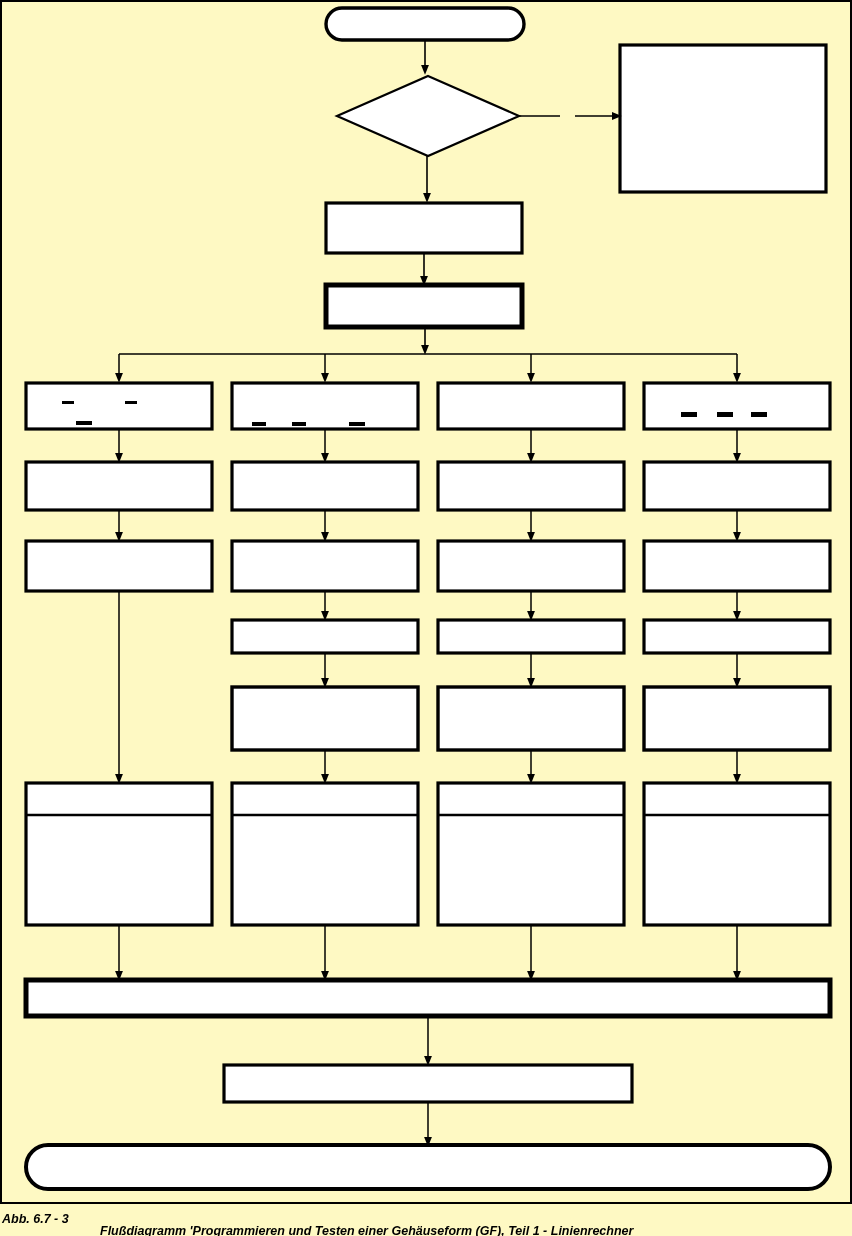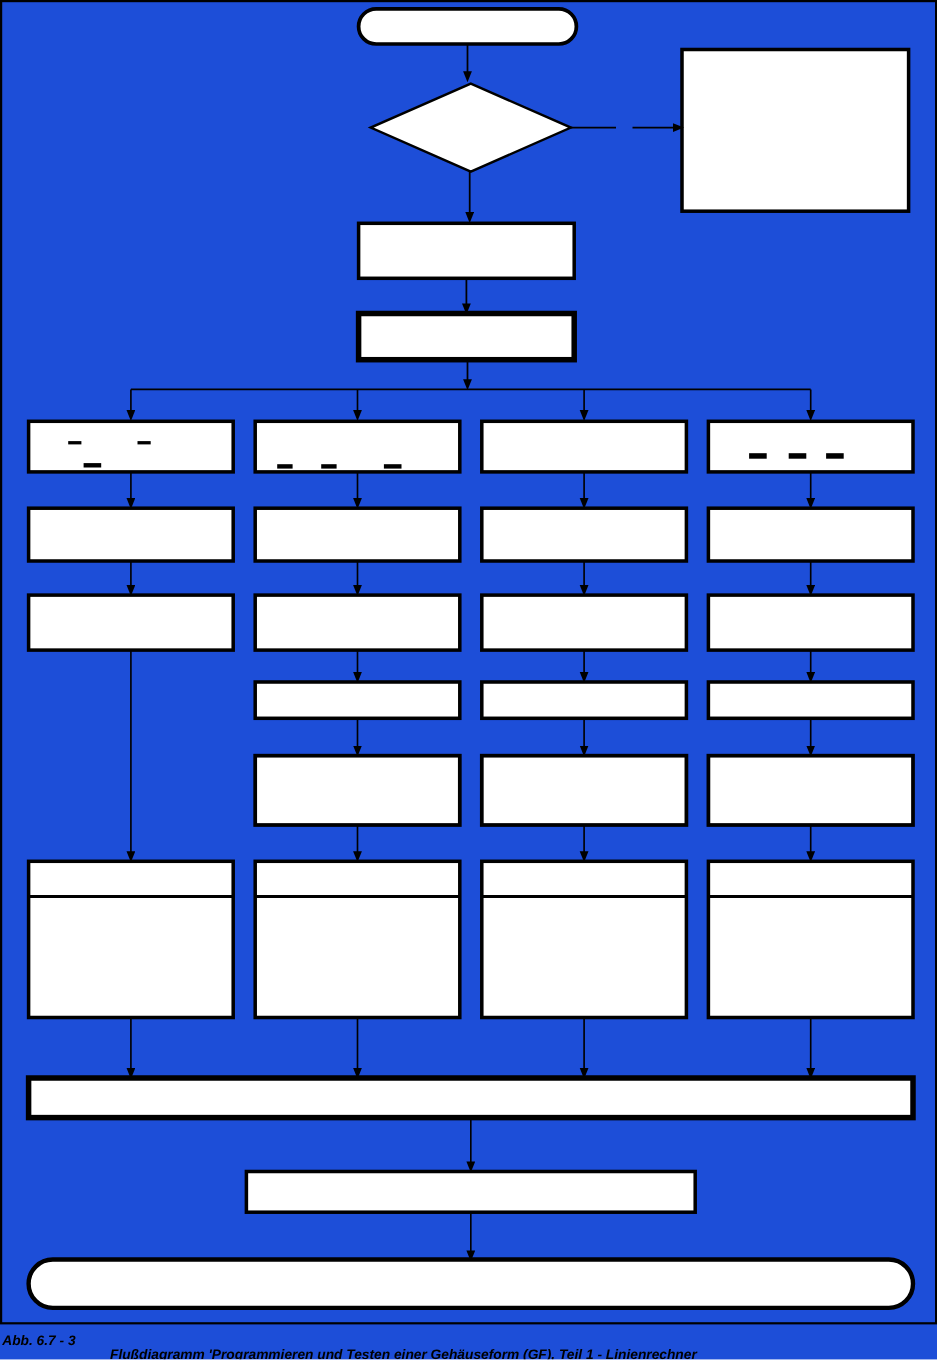--- a/index.html
+++ b/index.html
@@ -1,20 +1,20 @@
 <!DOCTYPE html>
 <html><head>
 <meta charset="utf-8">
 <style>
   html,body{margin:0;padding:0;background:#ffffff;}
   body{font-family:"Liberation Sans", sans-serif;}
   #page{
     position:relative;
     width:852px;height:1236px;
-    background:#1d4ed8;
+    background:#fef9c3;
     overflow:hidden;
   }
   #frame{
     position:absolute;left:0;top:0;width:852px;height:1204px;
     border:2px solid #000;
     box-sizing:border-box;
   }
   #svg-layer{position:absolute;left:0;top:0;width:852px;height:1236px;}
   .caption{
     position:absolute;

